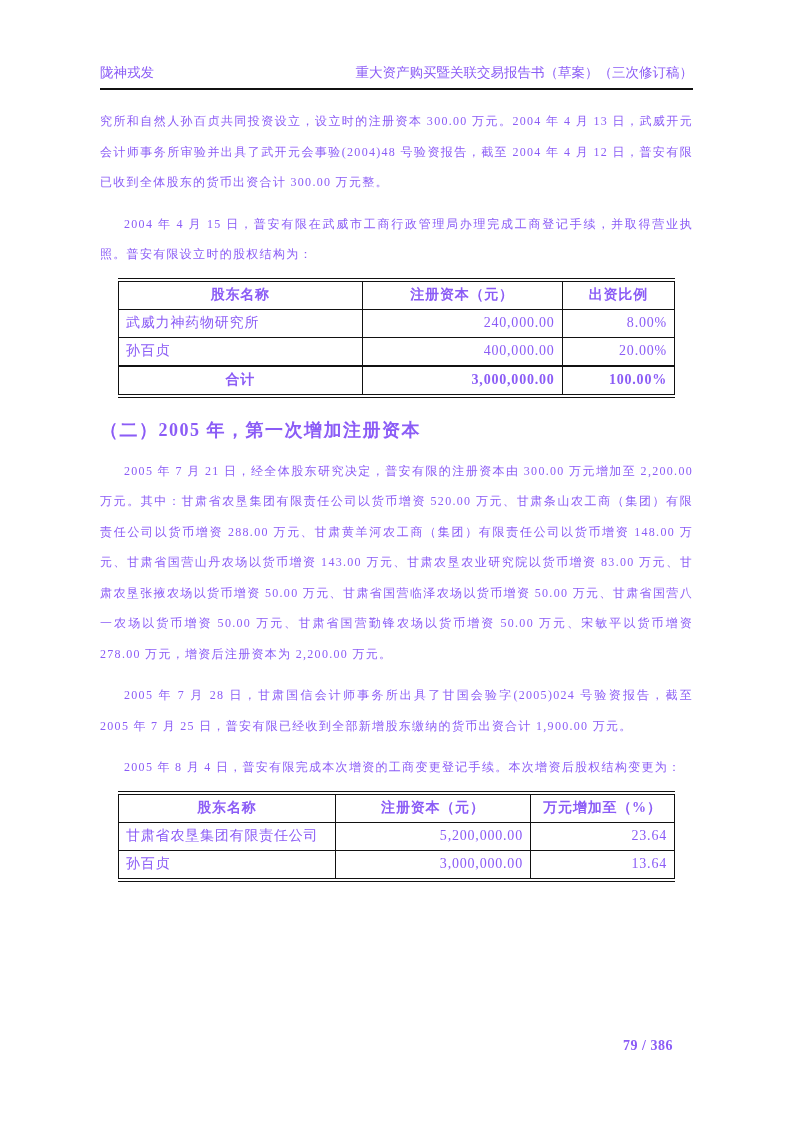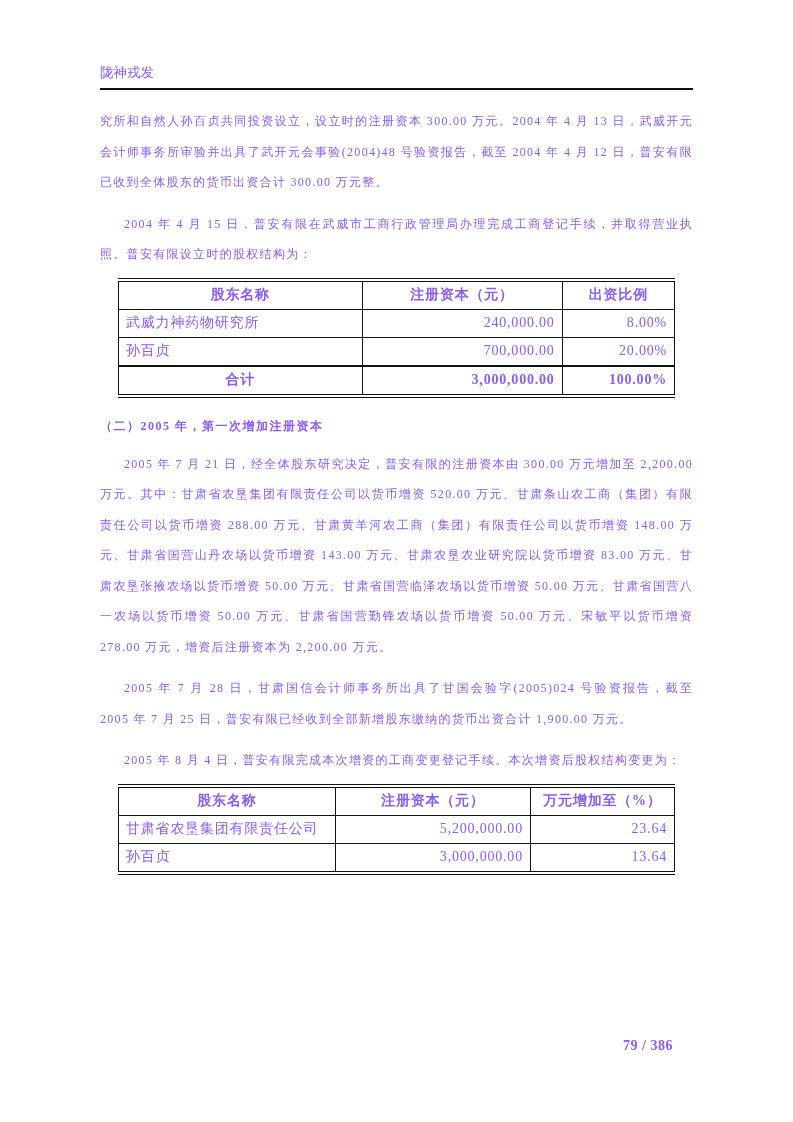--- a/index.html
+++ b/index.html
@@ -35,21 +35,21 @@
     font-size: 12px;
     line-height: 30.5px;
     letter-spacing: 1.3px;
     text-align: justify;
   }
   .para.indent { text-indent: 2em; }
   .para + .para, .para.spaced { margin-top: 11px; }
   
   .section-heading {
     margin: 20px 0 14px 0;
-    font-size: 12px;
+    font-size: 18px;
     font-weight: bold;
     letter-spacing: 1.5px;
   }
   
   table.equity {
     width: calc(100% - 36px);
     margin: 8px 18px 0 18px;
     border-collapse: collapse;
     font-size: 14px;
     border-top: 4px double #111111;
@@ -88,20 +88,21 @@
     letter-spacing: 0.5px;
   }
 </style>
 </head>
 <body>
 
 <div class="page">
 
   <div class="page-header">
     <span>陇神戎发</span>
+    <span>重大资产购买暨关联交易报告书（草案）（三次修订稿）</span>
   </div>
 
   <div class="content">
 
     <p class="para">究所和自然人孙百贞共同投资设立，设立时的注册资本 300.00 万元。2004 年 4 月 13 日，武威开元会计师事务所审验并出具了武开元会事验(2004)48 号验资报告，截至 2004 年 4 月 12 日，普安有限已收到全体股东的货币出资合计 300.00 万元整。</p>
 
     <p class="para indent">2004 年 4 月 15 日，普安有限在武威市工商行政管理局办理完成工商登记手续，并取得营业执照。普安有限设立时的股权结构为：</p>
 
     <table class="equity t1">
       <thead>
@@ -112,21 +113,21 @@
         </tr>
       </thead>
       <tbody>
         <tr>
           <td class="cell-name col-name">武威力神药物研究所</td>
           <td class="cell-num col-cap">240,000.00</td>
           <td class="cell-num col-ratio">8.00%</td>
         </tr>
         <tr>
           <td class="cell-name col-name">孙百贞</td>
-          <td class="cell-num col-cap">700,000.00</td>
+          <td class="cell-num col-cap">400,000.00</td>
           <td class="cell-num col-ratio">20.00%</td>
         </tr>
         <tr class="total-row">
           <td class="cell-name col-name">合计</td>
           <td class="cell-num col-cap">3,000,000.00</td>
           <td class="cell-num col-ratio">100.00%</td>
         </tr>
       </tbody>
     </table>
 

